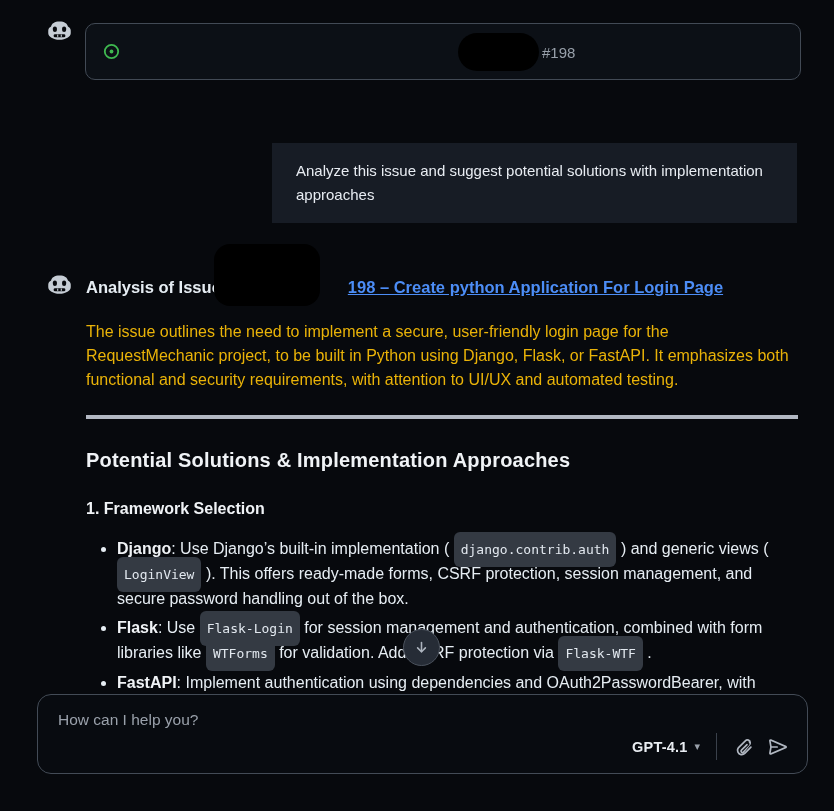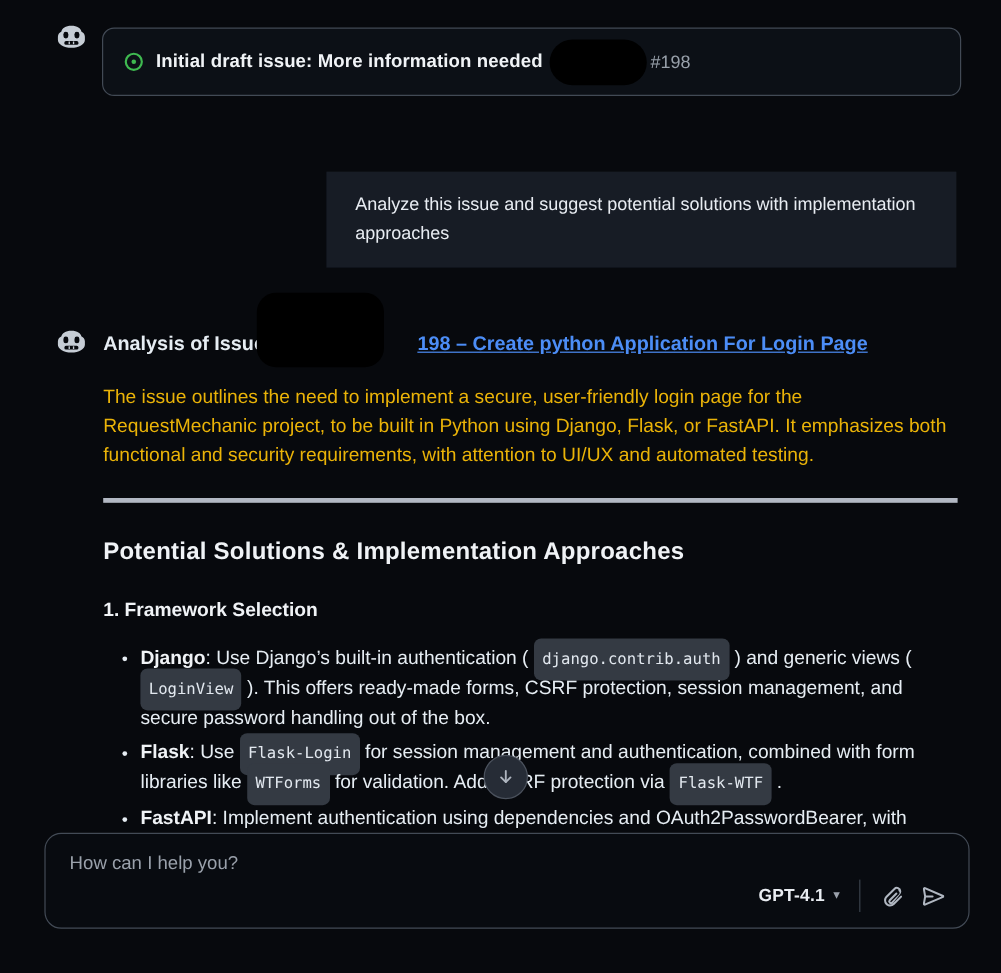--- a/index.html
+++ b/index.html
@@ -131,21 +131,20 @@
       <rect x="9.9" y="12.8" width="1" height="2" fill="#c6cdd5"></rect>
       <rect x="13.1" y="12.8" width="1" height="2" fill="#c6cdd5"></rect>
     </svg>
   </div>
 
   <div class="issue-card">
     <svg class="issue-icon" viewBox="0 0 16 16" aria-hidden="true">
       <circle cx="8" cy="8" r="6.3" fill="none" stroke="#3fb950" stroke-width="1.7"></circle>
       <circle cx="8" cy="8" r="1.8" fill="#3fb950"></circle>
     </svg>
-    <span class="issue-title">Initial draft issue: More information needed</span>
     <div class="redact-pill"></div>
     <span class="issue-number">#198</span>
   </div>
 
   <div class="user-bubble">
     <span>Analyze this issue and suggest potential solutions with implementation approaches</span>
   </div>
 
   <div class="avatar avatar-analysis">
     <svg viewBox="0 0 24 21" aria-hidden="true">
@@ -167,21 +166,21 @@
     </div>
 
     <p class="analysis-intro">The issue outlines the need to implement a secure, user-friendly login page for the RequestMechanic project, to be built in Python using Django, Flask, or FastAPI. It emphasizes both functional and security requirements, with attention to UI/UX and automated testing.</p>
 
     <hr class="md-divider">
 
     <div class="md-h2">Potential Solutions &amp; Implementation Approaches</div>
     <div class="md-h3">1. Framework Selection</div>
 
     <ul class="md-list">
-        <li><strong>Django</strong><span>: Use Django’s built-in authentication ( </span><code class="inline-code">django.contrib.auth</code><span> ) and generic views ( </span><code class="inline-code">LoginView</code><span> ). This offers ready-made forms, CSRF protection, session management, and secure password handling out of the box.</span></li>
+        <li><strong>Django</strong><span>: Use Django’s built-in implementation ( </span><code class="inline-code">django.contrib.auth</code><span> ) and generic views ( </span><code class="inline-code">LoginView</code><span> ). This offers ready-made forms, CSRF protection, session management, and secure password handling out of the box.</span></li>
         <li><strong>Flask</strong><span>: Use </span><code class="inline-code">Flask-Login</code><span> for session management and authentication, combined with form libraries like </span><code class="inline-code">WTForms</code><span> for validation. Add CSRF protection via </span><code class="inline-code">Flask-WTF</code><span> .</span></li>
         <li><strong>FastAPI</strong><span>: Implement authentication using dependencies and OAuth2PasswordBearer, with session management via cookies and database (e.g., Redis/Postgres).</span></li>
       </ul>
   </div>
 
   <button class="scroll-btn">
     <svg viewBox="0 0 24 24" fill="none" stroke="#aeb5bf" stroke-width="2.2" stroke-linecap="round" stroke-linejoin="round" aria-hidden="true">
       <path d="M12 5v13"></path>
         <path d="M6.5 12.5 12 18l5.5-5.5"></path>
     </svg>

